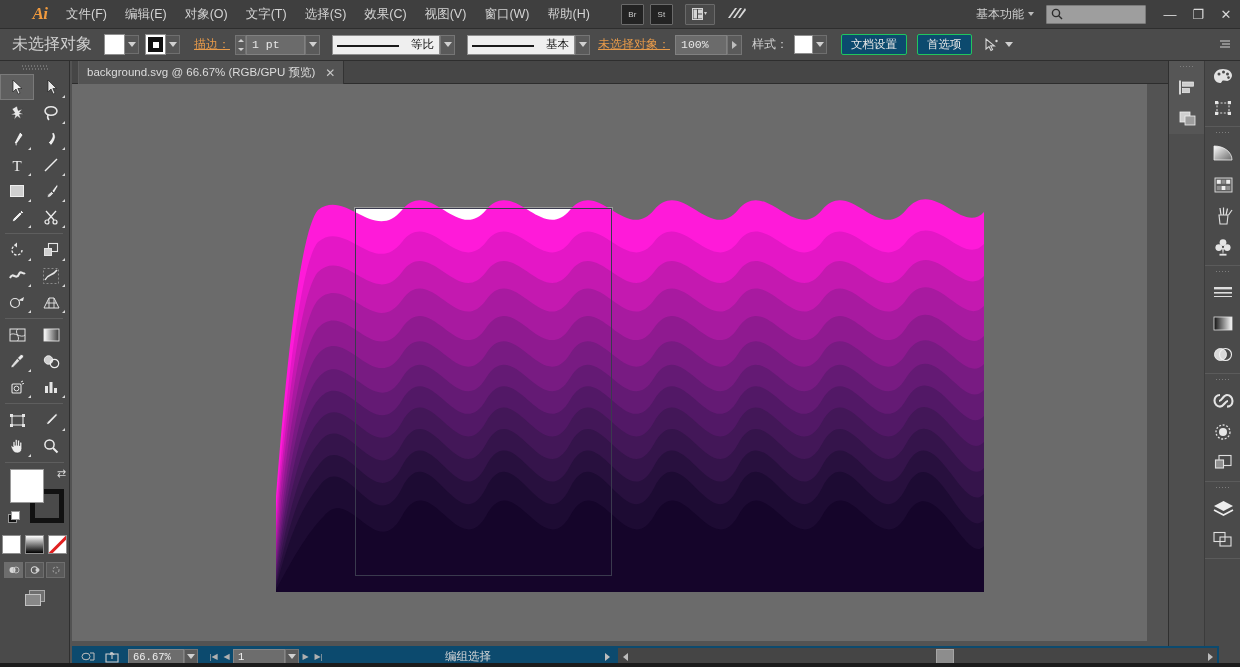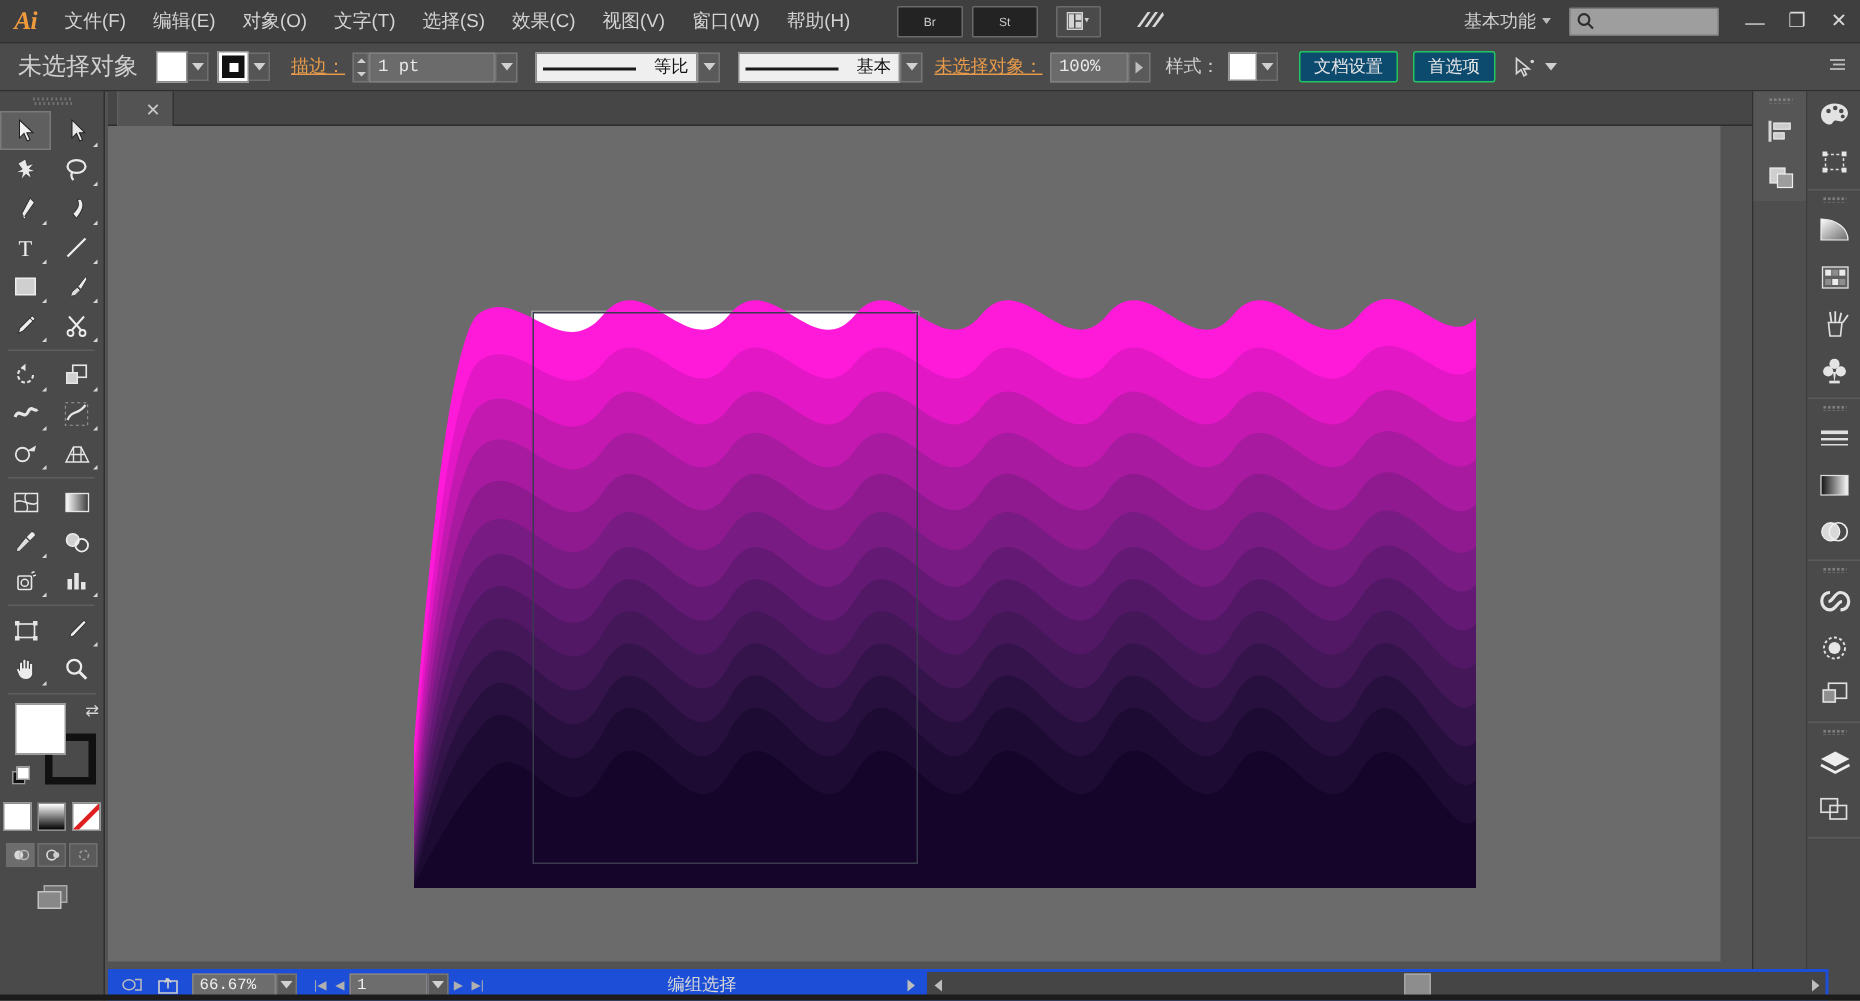--- a/index.html
+++ b/index.html
@@ -17,27 +17,28 @@
     position: absolute; left: 0; top: 0; width: 1240px; height: 29px;
     background: #3f3f3f;
     border-bottom: 1px solid #2e2e2e;
     display: flex; align-items: center;
   }
   #ai-logo {
     width: 34px; height: 29px; display: flex; align-items: center; justify-content: center;
     color: #f09a3e; font-size: 17px; font-weight: bold; font-style: italic;
     font-family: "Liberation Serif", serif;
     letter-spacing: -0.5px;
+    margin-left: 23px;
   }
   .menu-item {
     padding: 0 9px; height: 29px; line-height: 29px;
     color: #d4d4d4; font-size: 12.5px; white-space: nowrap; cursor: default;
   }
   .tbtn {
-    width: 44px; height: 21px; margin-left: 6px;
+    width: 23px; height: 21px; margin-left: 6px;
     border: 1px solid #6a6a6a; background: #4a4a4a;
     display: flex; align-items: center; justify-content: center;
     color: #ccc; font-size: 8px; border-radius: 1px; cursor: default;
   }
   .tbtn.dark { background: #232323; }
   #menu-spacer { flex: 1; }
   #workspace-label { color: #d0d0d0; font-size: 12px; margin-right: 4px; }
   .caret { width: 0; height: 0; border-left: 3.5px solid transparent; border-right: 3.5px solid transparent; border-top: 4px solid #bbb; display:inline-block;}
   #search-box {
     width: 100px; height: 19px; background: #9e9e9e; border: 1px solid #7b7b7b;
@@ -185,21 +186,21 @@
     background-image: radial-gradient(#868686 40%, transparent 42%);
     background-size:3px 3px; opacity:.85;}
   .picon {
     width: 36px; height: 31px; display:flex; align-items:center; justify-content:center; cursor: default;
   }
   #dock-top-block { background:#565656; }
 
   
   #statusbar {
     position:absolute; left:72px; bottom:0; width:1147px; height:21px;
-    background:#1d4ed8; display:flex; align-items:center;
+    background:#0c4a6e; display:flex; align-items:center;
   }
   .sb-icon { width:20px; height:17px; display:flex; align-items:center; justify-content:center; color:#cfcfcf; font-size:10px; cursor: default;}
   .sb-field {
     height:16px; background:#6d6d6d; border:1px solid #858585; color:#f0f0f0;
     font-size:10.5px; display:flex; align-items:center; padding-left:4px;
     font-family: "Liberation Mono", monospace;
   }
   .sb-drop { width:14px; height:16px; background:#5a5a5a; border:1px solid #757575; display:flex;align-items:center;justify-content:center; cursor: default;}
   .navbtn { width:13px;height:16px; display:flex;align-items:center;justify-content:center; color:#b0b0b0; font-size:8px; cursor: default;}
   #status-text { color:#d8d8d8; font-size:11.5px; }
@@ -279,21 +280,21 @@
       <div class="mini-drop">
           <span class="tri-d"></span>
         </div>
     </div>
 
     <div class="lbl-orange">描边：</div>
     <div class="spinner">
         <i class="up"></i>
         <i class="dn"></i>
       </div>
-    <div class="field" style="width:84px">1 pt</div>
+    <div class="field" style="width:59px">1 pt</div>
     <div class="drop-btn">
         <span class="tri-d"></span>
       </div>
 
     <div style="width:12px"></div>
     <div class="profile-box">
       <span class="rule"></span>
       <span>等比</span>
     </div>
     <div class="drop-btn">
@@ -340,20 +341,21 @@
       <svg width="14" height="10" viewBox="0 0 14 10">
         <line x1="2" y1="2" x2="12" y2="2" stroke="#bdbdbd" stroke-width="1.2"></line>
         <line x1="4" y1="5" x2="12" y2="5" stroke="#bdbdbd" stroke-width="1.2"></line>
         <line x1="2" y1="8" x2="12" y2="8" stroke="#bdbdbd" stroke-width="1.2"></line>
       </svg>
     </div>
   </div>
 
   <div id="tabbar">
     <div id="doc-tab">
+      <span id="doc-tab-title">background.svg @ 66.67% (RGB/GPU 预览)</span>
       <span id="doc-tab-close">✕</span>
     </div>
   </div>
 
   <div id="toolbar">
     <div id="tb-grip">
         <span class="dots"></span>
       </div>
 
     <div class="tool-grid">

